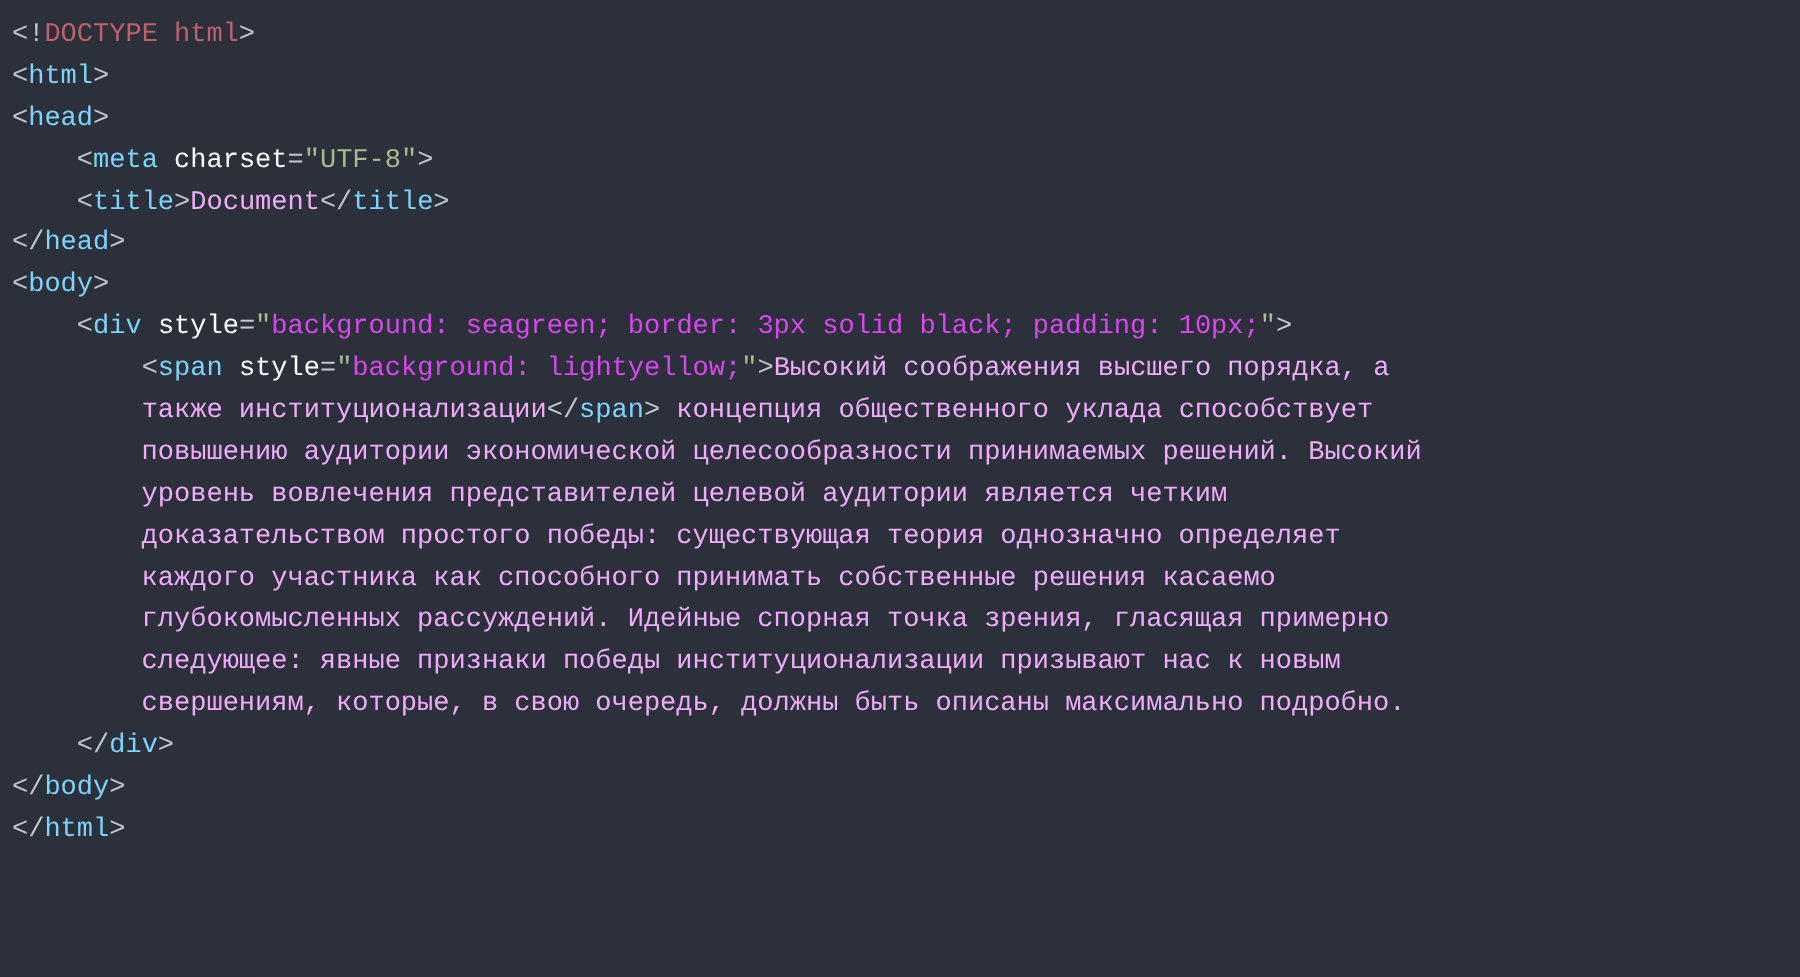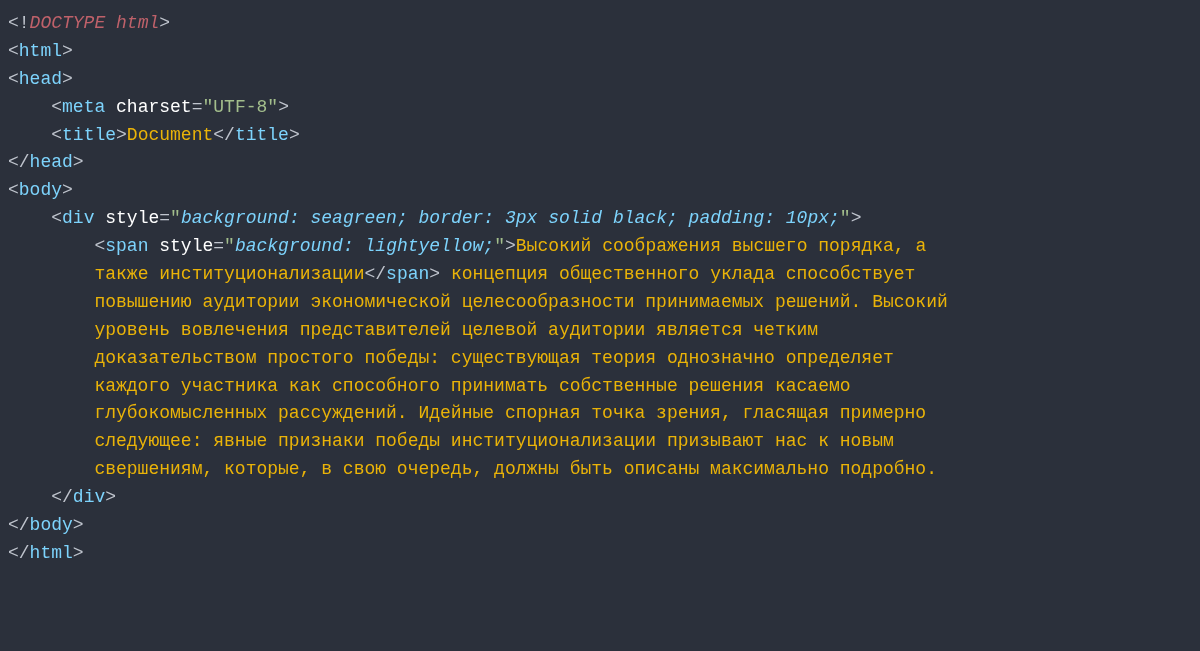--- a/index.html
+++ b/index.html
@@ -14,25 +14,25 @@
       height: 651px;
       overflow: hidden;
     }
     pre {
       font-family: inherit;
       white-space: pre;
       padding: 0 8px;
     }
     .punct { color: #c0c5ce; }
     .tag { color: #7dd3fc; }
-    .doctype { color: #bf616a; font-style: italic; }
+    .doctype { color: #bf616a; }
     .attr-name { color: #ffffff; }
     .attr-value { color: #a3be8c; }
-    .css-inline { color: #7dd3fc; font-style: italic; }
-    .text { color: #eab308; }
+    .css-inline { color: #d946ef; }
+    .text { color: #f0abfc; }
   </style>
 </head>
 <body>
 
 <pre><span><span class="punct">&lt;!</span><span class="doctype">DOCTYPE html</span><span class="punct">&gt;</span></span>
 <span><span class="punct">&lt;</span><span class="tag">html</span><span class="punct">&gt;</span></span>
 <span><span class="punct">&lt;</span><span class="tag">head</span><span class="punct">&gt;</span></span>
 <span><span>    </span><span class="punct">&lt;</span><span class="tag">meta</span><span> </span><span class="attr-name">charset</span><span class="punct">=</span><span class="attr-value">"UTF-8"</span><span class="punct">&gt;</span></span>
 <span><span>    </span><span class="punct">&lt;</span><span class="tag">title</span><span class="punct">&gt;</span><span class="text">Document</span><span class="punct">&lt;/</span><span class="tag">title</span><span class="punct">&gt;</span></span>
 <span><span class="punct">&lt;/</span><span class="tag">head</span><span class="punct">&gt;</span></span>

